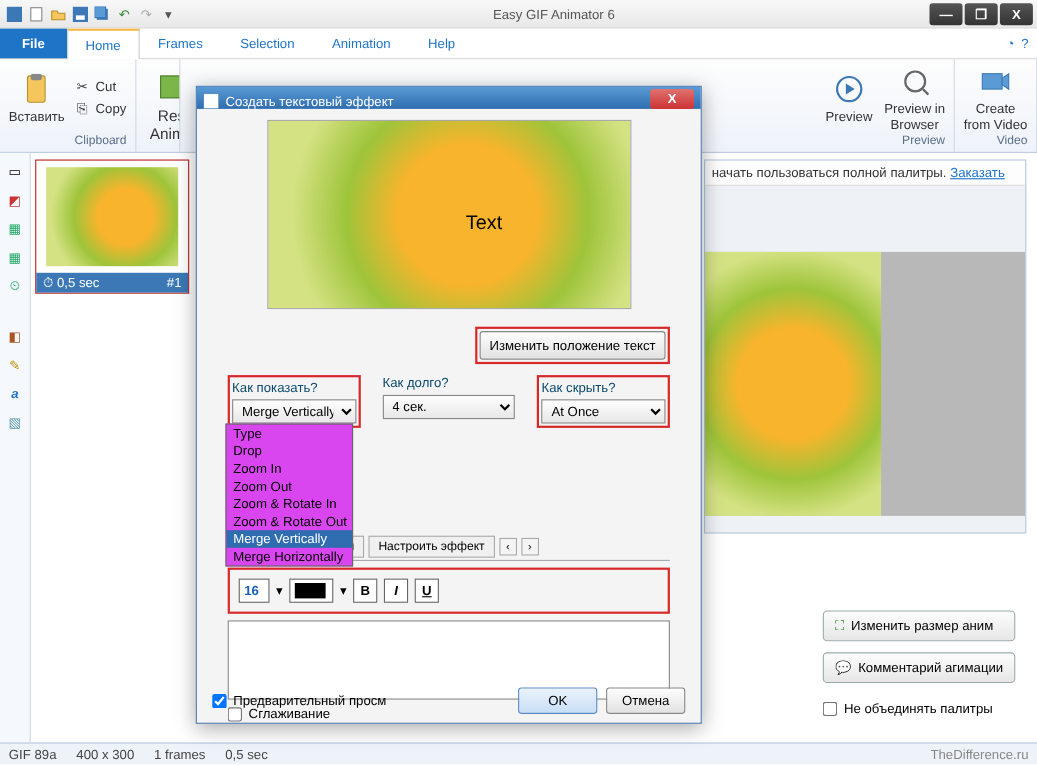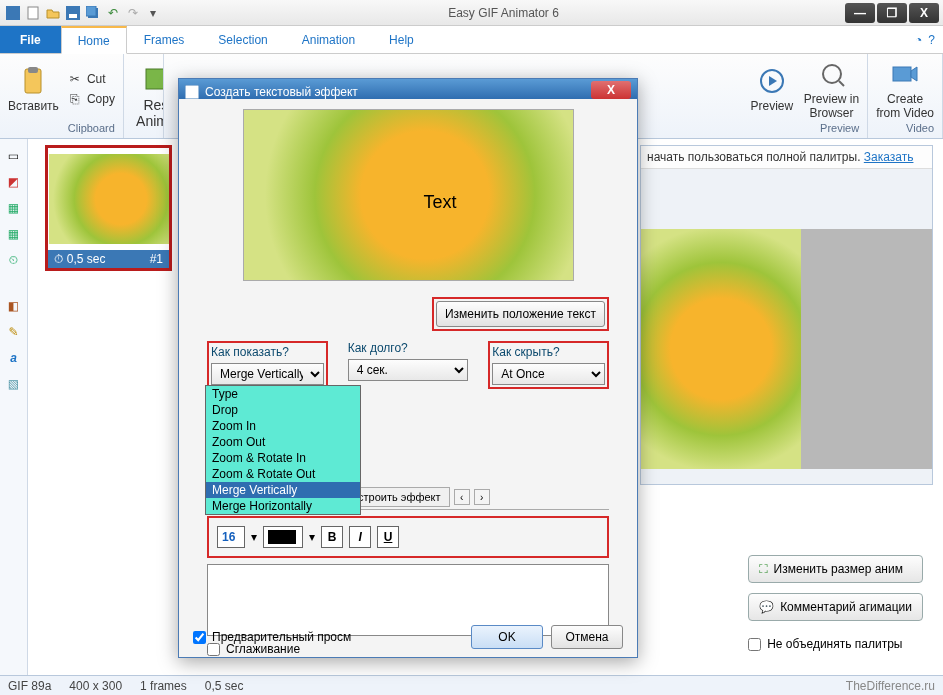--- a/index.html
+++ b/index.html
@@ -29,21 +29,21 @@
 .rbtn .ico { width: 32px; height: 32px; display: flex; align-items: center; justify-content: center; }
 .small { display: flex; align-items: center; gap: 4px; color: #333; }
 .small .ic { width: 16px; height: 16px; display: inline-flex; align-items: center; justify-content: center; }
 
 
 .vtool { position: absolute; left: 0; top: 139px; width: 28px; bottom: 20px; background: #f5f8fc; border-right: 1px solid #cfd9e6; display: flex; flex-direction: column; align-items: center; gap: 8px; padding-top: 8px; }
 .vtool span { width: 18px; height: 18px; display: flex; align-items: center; justify-content: center; }
 
 
 .frames { position: absolute; left: 32px; top: 145px; width: 140px; }
-.thumb { border: 3px solid #b91c1c; background: #fff; margin-left: 13px; }
+.thumb { border: 1px solid #b91c1c; background: #fff; }
 .thumb .img { width: 120px; height: 90px; margin: 6px auto; background: radial-gradient(circle at 60% 50%, #f7b42c 0 30%, #9ec43a 55%, #d5e284 80%); }
 .thumb .bar { background: #3b78b5; color: #fff; display: flex; justify-content: space-between; padding: 2px 6px; font-size: 11px; }
 
 
 .preview-area { position: absolute; left: 640px; top: 145px; right: 10px; height: 340px; border: 1px solid #b8c8dc; background: #eef2f7; overflow: hidden; }
 .preview-area .notice { padding: 4px 6px; color: #333; background: #fdfdfd; border-bottom: 1px solid #ddd; }
 .preview-area .notice a { color: #1e74c6; text-decoration: underline; }
 .preview-area .canvas { margin: 60px 0 0 0; height: 240px; background: #b8b8b8; display: flex; }
 .preview-area .canvas .pic { width: 160px; height: 100%; background: radial-gradient(circle at 50% 50%, #f7b42c 0 35%, #9ec43a 60%, #d5e284 85%); }
 
@@ -64,21 +64,21 @@
 .dlg-body { padding: 10px 14px; }
 .preview-box { width: 331px; height: 172px; margin: 0 auto 10px; border: 1px solid #aaa; background: radial-gradient(circle at 55% 50%, #f7b42c 0 32%, #9ec43a 55%, #d5e284 80%); position: relative; }
 .preview-box .txt { position: absolute; left: 180px; top: 82px; font-size: 18px; color: #000; font-family: Arial; }
 .redbox { border: 2px solid #d62828; padding: 2px; }
 .changepos { float: right; margin: 6px 14px 10px 0; }
 .changepos button { height: 26px; padding: 0 8px; background: linear-gradient(#fdfdfd,#e2e2e2); border: 1px solid #888; border-radius: 3px; }
 .row3 { display: flex; gap: 20px; clear: both; margin: 4px 14px 0; }
 .col { flex: 1; }
 .col label { display: block; margin-bottom: 4px; color: #0c4a6e; }
 select, .combo { width: 100%; height: 22px; border: 1px solid #888; background: linear-gradient(#fdfdfd,#e8e8e8); padding: 0 4px; }
-.dropdown { position: absolute; left: 26px; top: 306px; width: 156px; background: #5eead4; border: 1px solid #666; z-index: 5; }
+.dropdown { position: absolute; left: 26px; top: 306px; width: 116px; background: #d946ef; border: 1px solid #666; z-index: 5; }
 .dropdown div { padding: 1px 6px; white-space: nowrap; }
 .dropdown div.sel { background: #2f6db0; color: #fff; }
 .tabs2 { display: flex; gap: 4px; margin: 98px 14px 0; align-items: center; border-bottom: 1px solid #aaa; padding-bottom: 2px; }
 .tabs2 .t { padding: 3px 8px; border: 1px solid #aaa; background: #f0f0f0; font-size: 11px; }
 .tabs2 .nav { width: 16px; height: 16px; border: 1px solid #aaa; display: flex; align-items: center; justify-content: center; font-size: 10px; }
 .fontrow { display: flex; gap: 6px; align-items: center; margin: 8px 14px; }
 .fontrow .box { height: 22px; border: 1px solid #666; display: flex; align-items: center; padding: 0 4px; background: #fff; }
 .fontrow .sz { width: 28px; color: #1560bd; font-weight: bold; }
 .fontrow .clr { width: 40px; }
 .fontrow .clr .sw { width: 28px; height: 14px; background: #000; }

